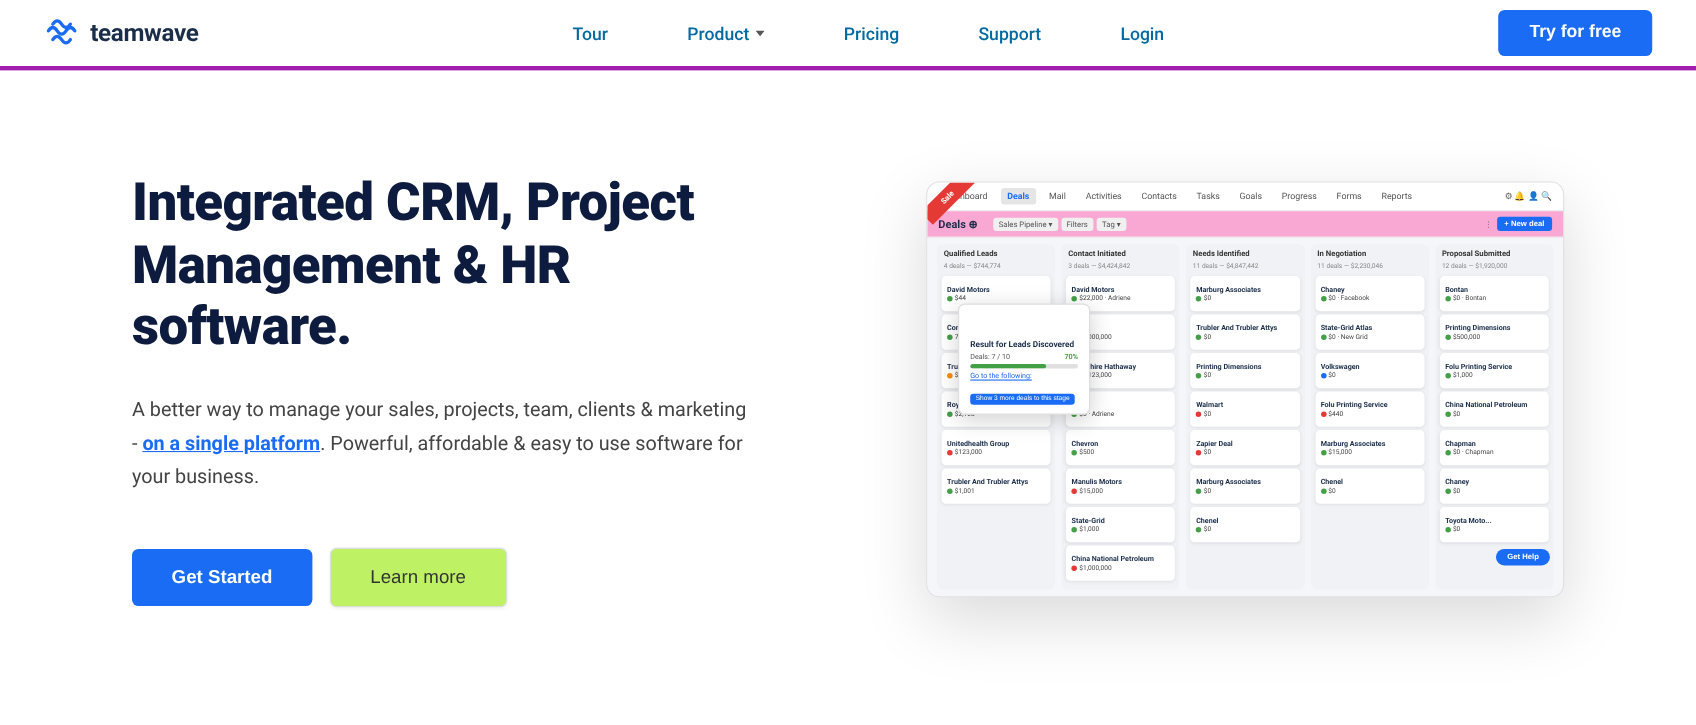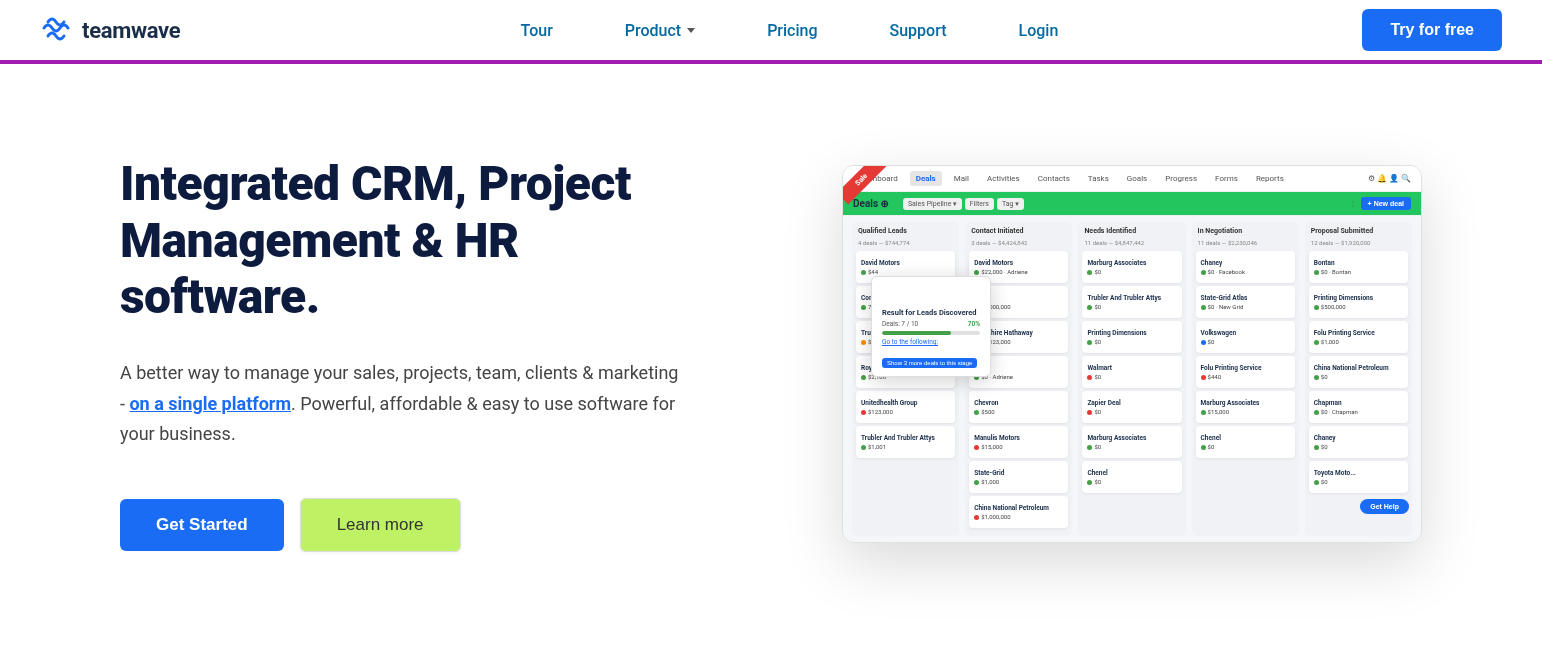--- a/index.html
+++ b/index.html
@@ -164,21 +164,21 @@
       border-radius: 3px;
       cursor: pointer;
       white-space: nowrap;
     }
     .db-tab.active {
       background: #e5e5e5;
       color: #1a6cf5;
       font-weight: 700;
     }
     .db-toolbar {
-      background: #22c55e;
+      background: #f9a8d4;
       padding: 5px 10px;
       display: flex;
       align-items: center;
       gap: 6px;
       border-bottom: 1px solid #eee;
       font-size: 8px;
       color: #555;
     }
     .db-toolbar-title {
       font-size: 10px;

